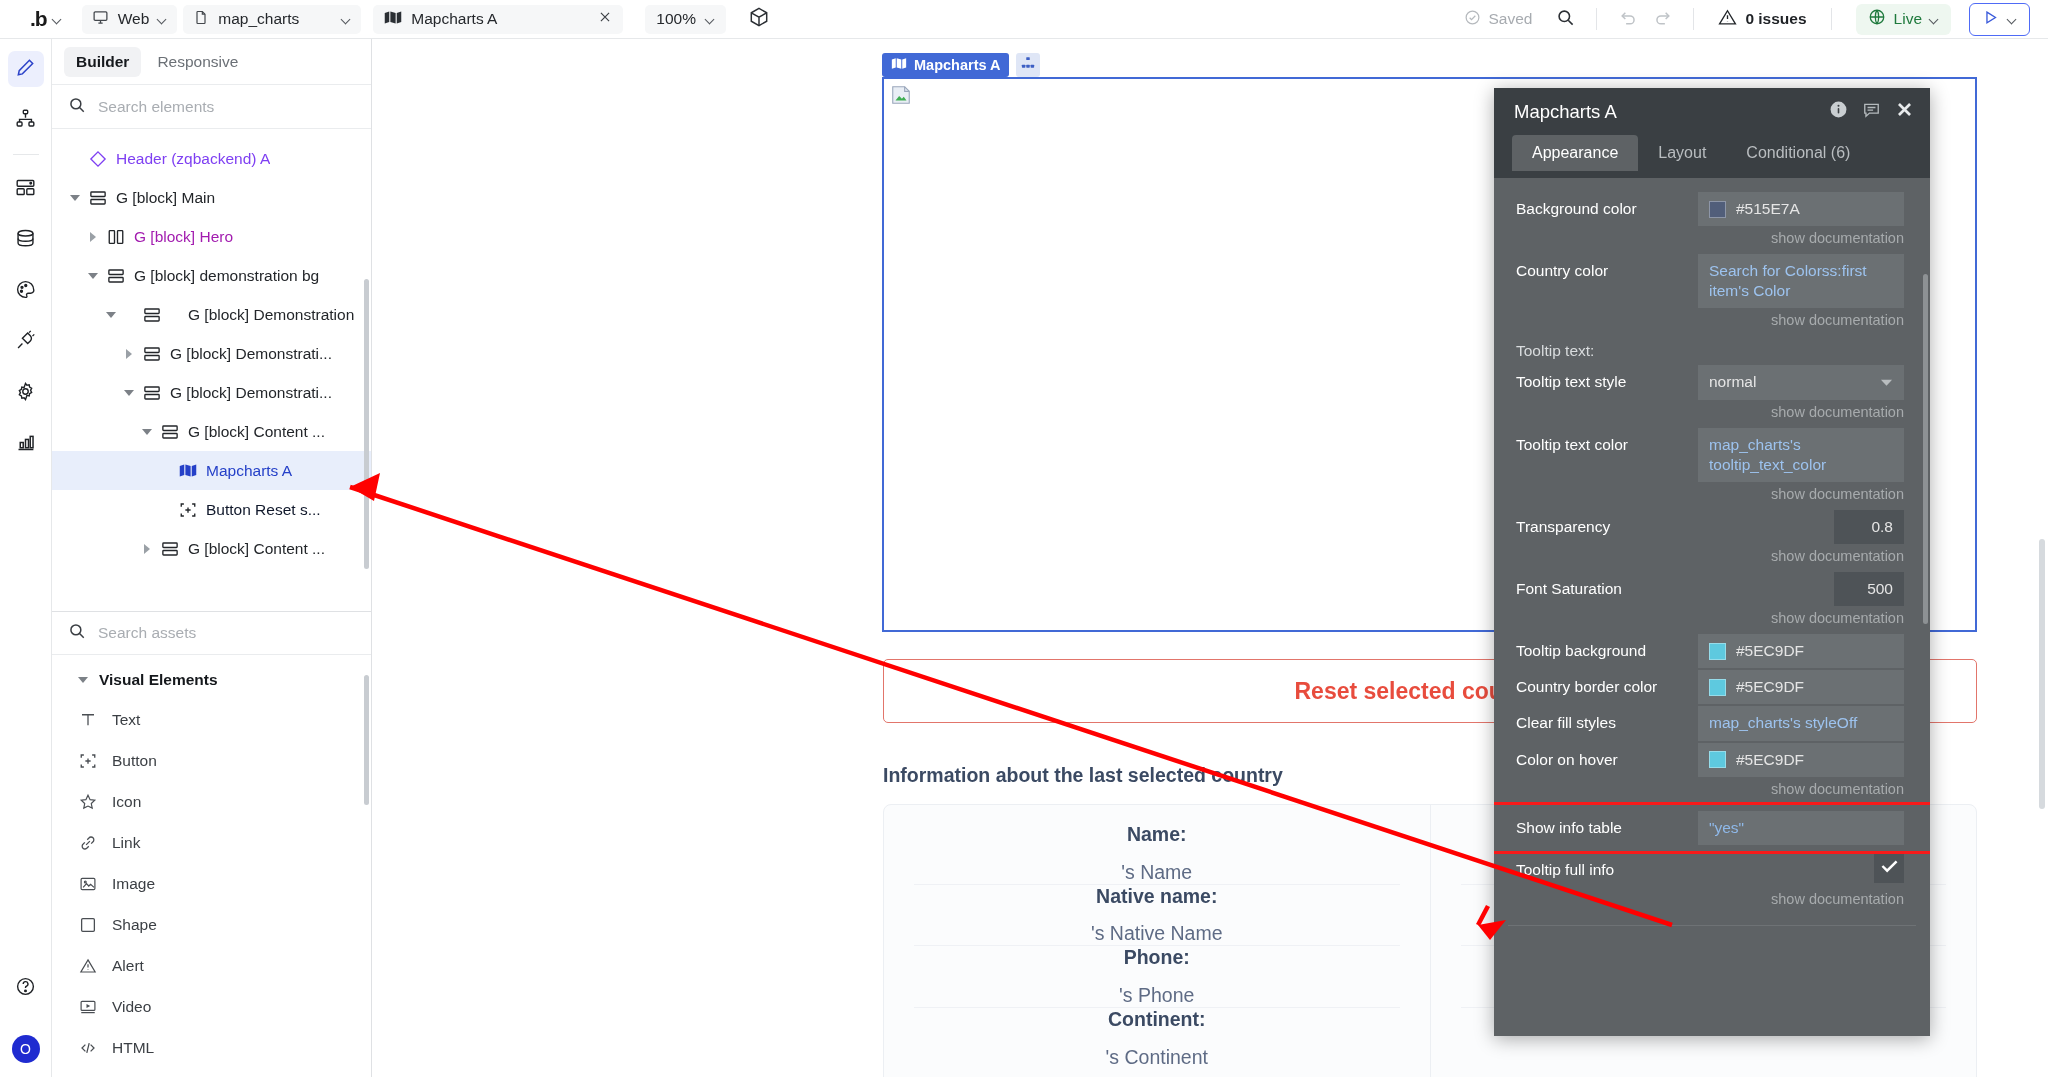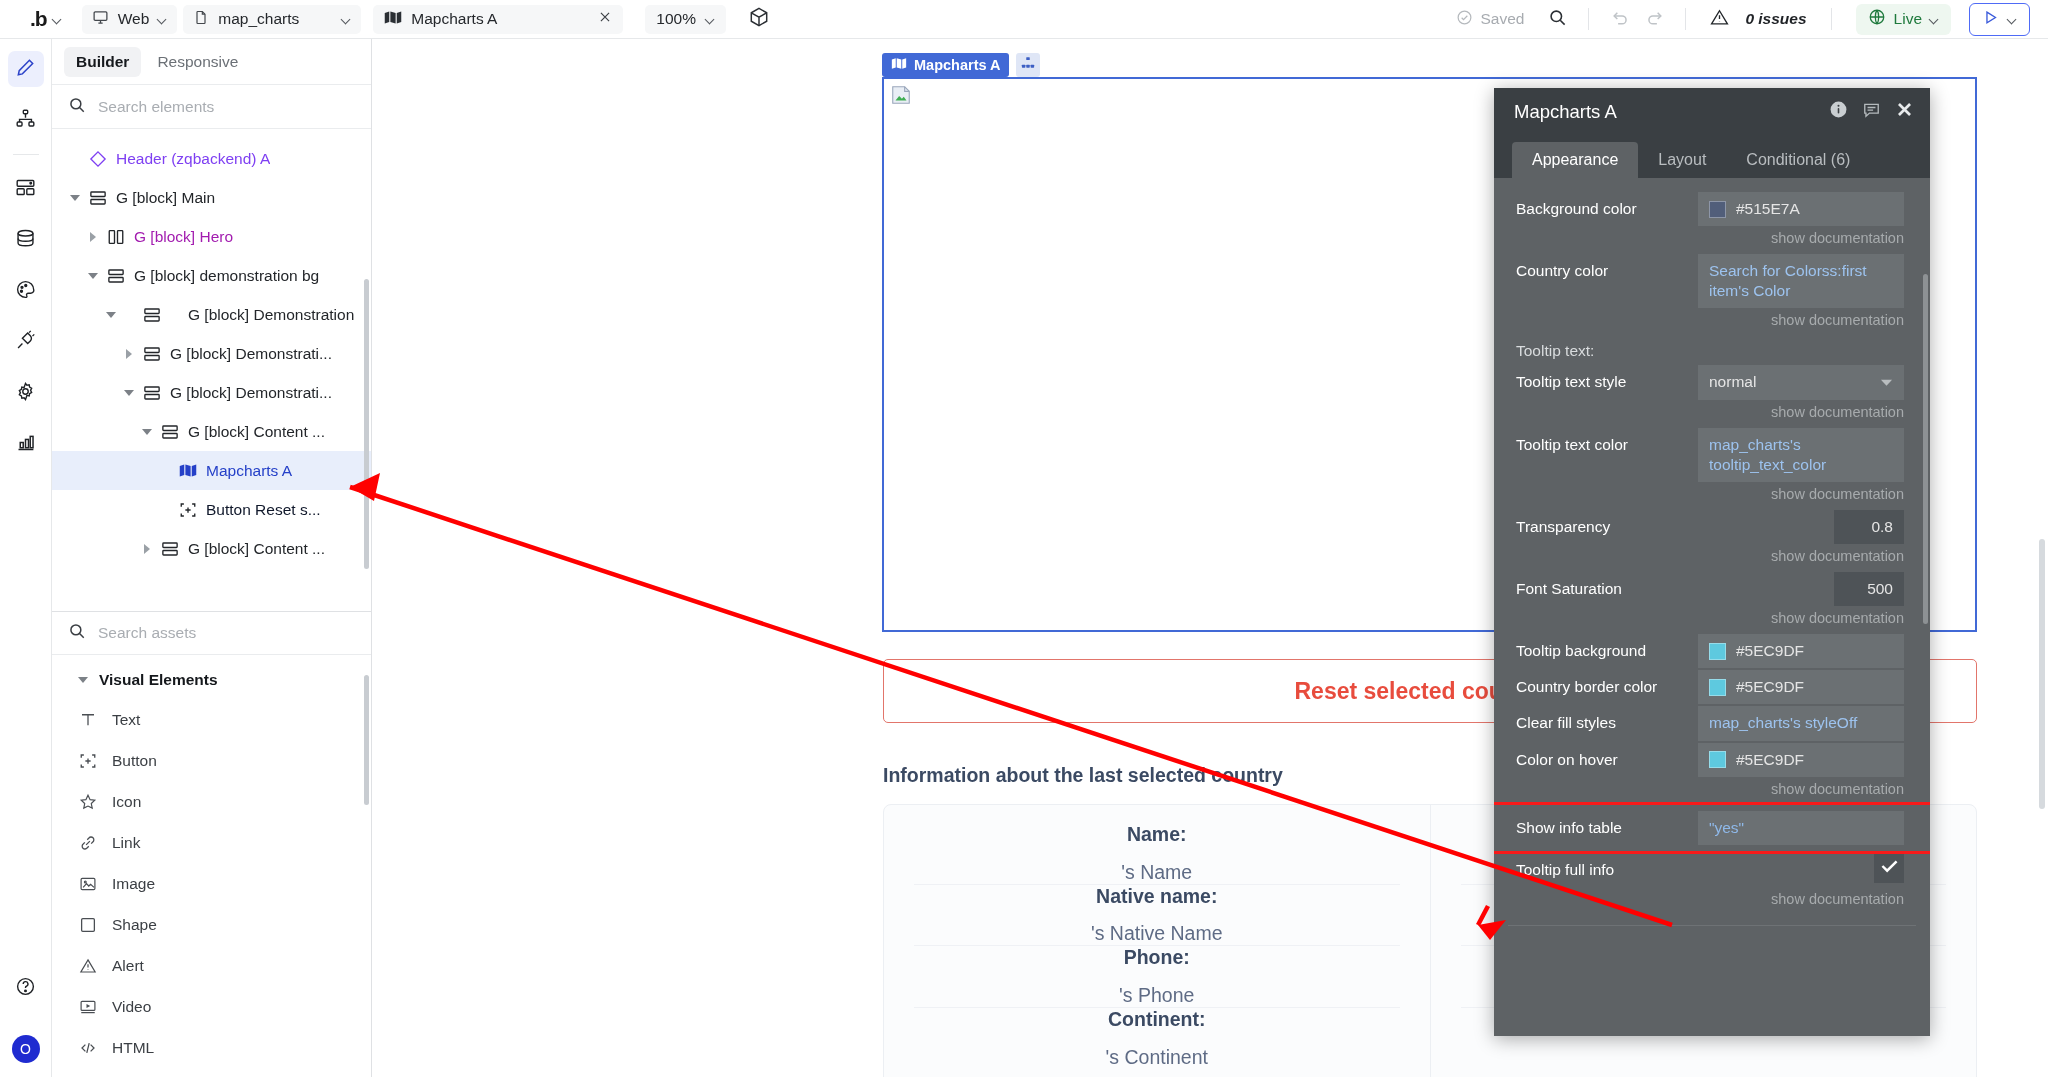--- a/index.html
+++ b/index.html
@@ -51,22 +51,22 @@
   }
   .cube-btn { margin-left: 22px; display: flex; align-items: center; }
   .spacer { flex: 1; }
   .saved {
     display: flex; align-items: center; gap: 7px; color: #a7abb0; font-size: 15.5px;
     margin-right: 16px;
   }
   .tb-icon-btn { display: flex; align-items: center; justify-content: center; width: 34px; height: 34px; }
   .tb-divider { width: 1px; height: 22px; background: #e3e5e8; margin: 0 14px; }
   .issues {
-    display: flex; align-items: center; gap: 16px; font-size: 15.5px; color: #1f2226;
-    font-weight: 600; margin: 0 10px; font-style: italic;
+    display: flex; align-items: center; gap: 8px; font-size: 15.5px; color: #1f2226;
+    font-weight: 600; margin: 0 10px;
   }
   .live-chip {
     display: flex; align-items: center; gap: 8px; height: 31px; padding: 0 12px;
     border-radius: 6px; background: #eef7f0; color: #1f7a3d; font-size: 15.5px;
     margin: 0 10px;
   }
   .play-chip {
     display: flex; align-items: center; gap: 9px; height: 33px; padding: 0 12px;
     border: 1.5px solid #4f6bf6; border-radius: 6px; color: #3b5bdb;
     margin-right: 18px; margin-left: 8px;
@@ -216,21 +216,21 @@
     display: flex; flex-direction: column;
     font-size: 15.5px;
   }
   .props-head {
     height: 47px; background: #3a3f43; display: flex; align-items: center;
     padding: 0 16px 0 20px; flex: 0 0 47px;
   }
   .props-title { color: #fff; font-size: 18.5px; flex: 1; }
   .props-head-icons { display: flex; align-items: center; gap: 14px; }
   .props-tabs {
-    flex: 0 0 43px; background: #3a3f43; display: flex; align-items: flex-end; padding-left: 18px;
+    flex: 0 0 43px; background: #3a3f43; display: flex; align-items: flex-start; padding-left: 18px;
   }
   .props-tab {
     height: 36px; padding: 0 20px; display: flex; align-items: center;
     color: #b9bdc0; font-size: 16px; border-radius: 4px 4px 0 0;
   }
   .props-tab.active { background: #5e6265; color: #fff; }
   .props-body { flex: 1 1 auto; overflow: hidden; position: relative; padding-top: 14px; }
   .prow {
     display: flex; align-items: flex-start; padding: 0 26px 0 22px; min-height: 34px;
     margin-bottom: 2px;

